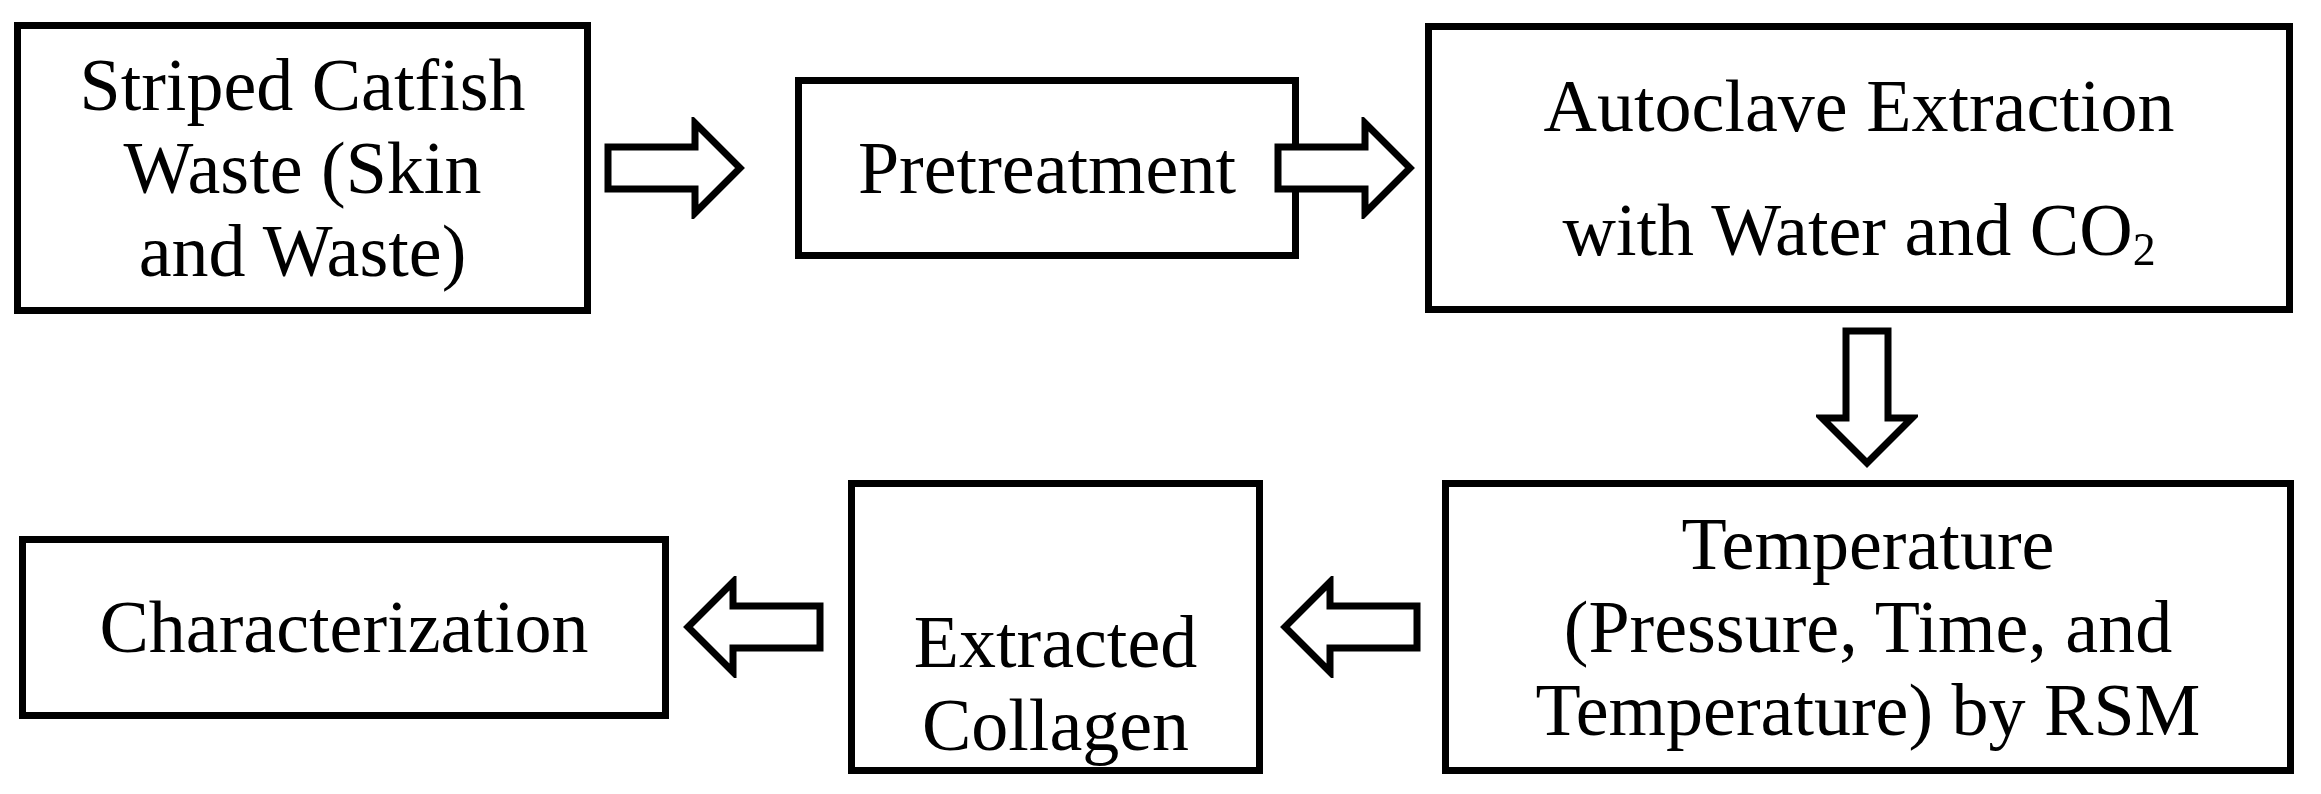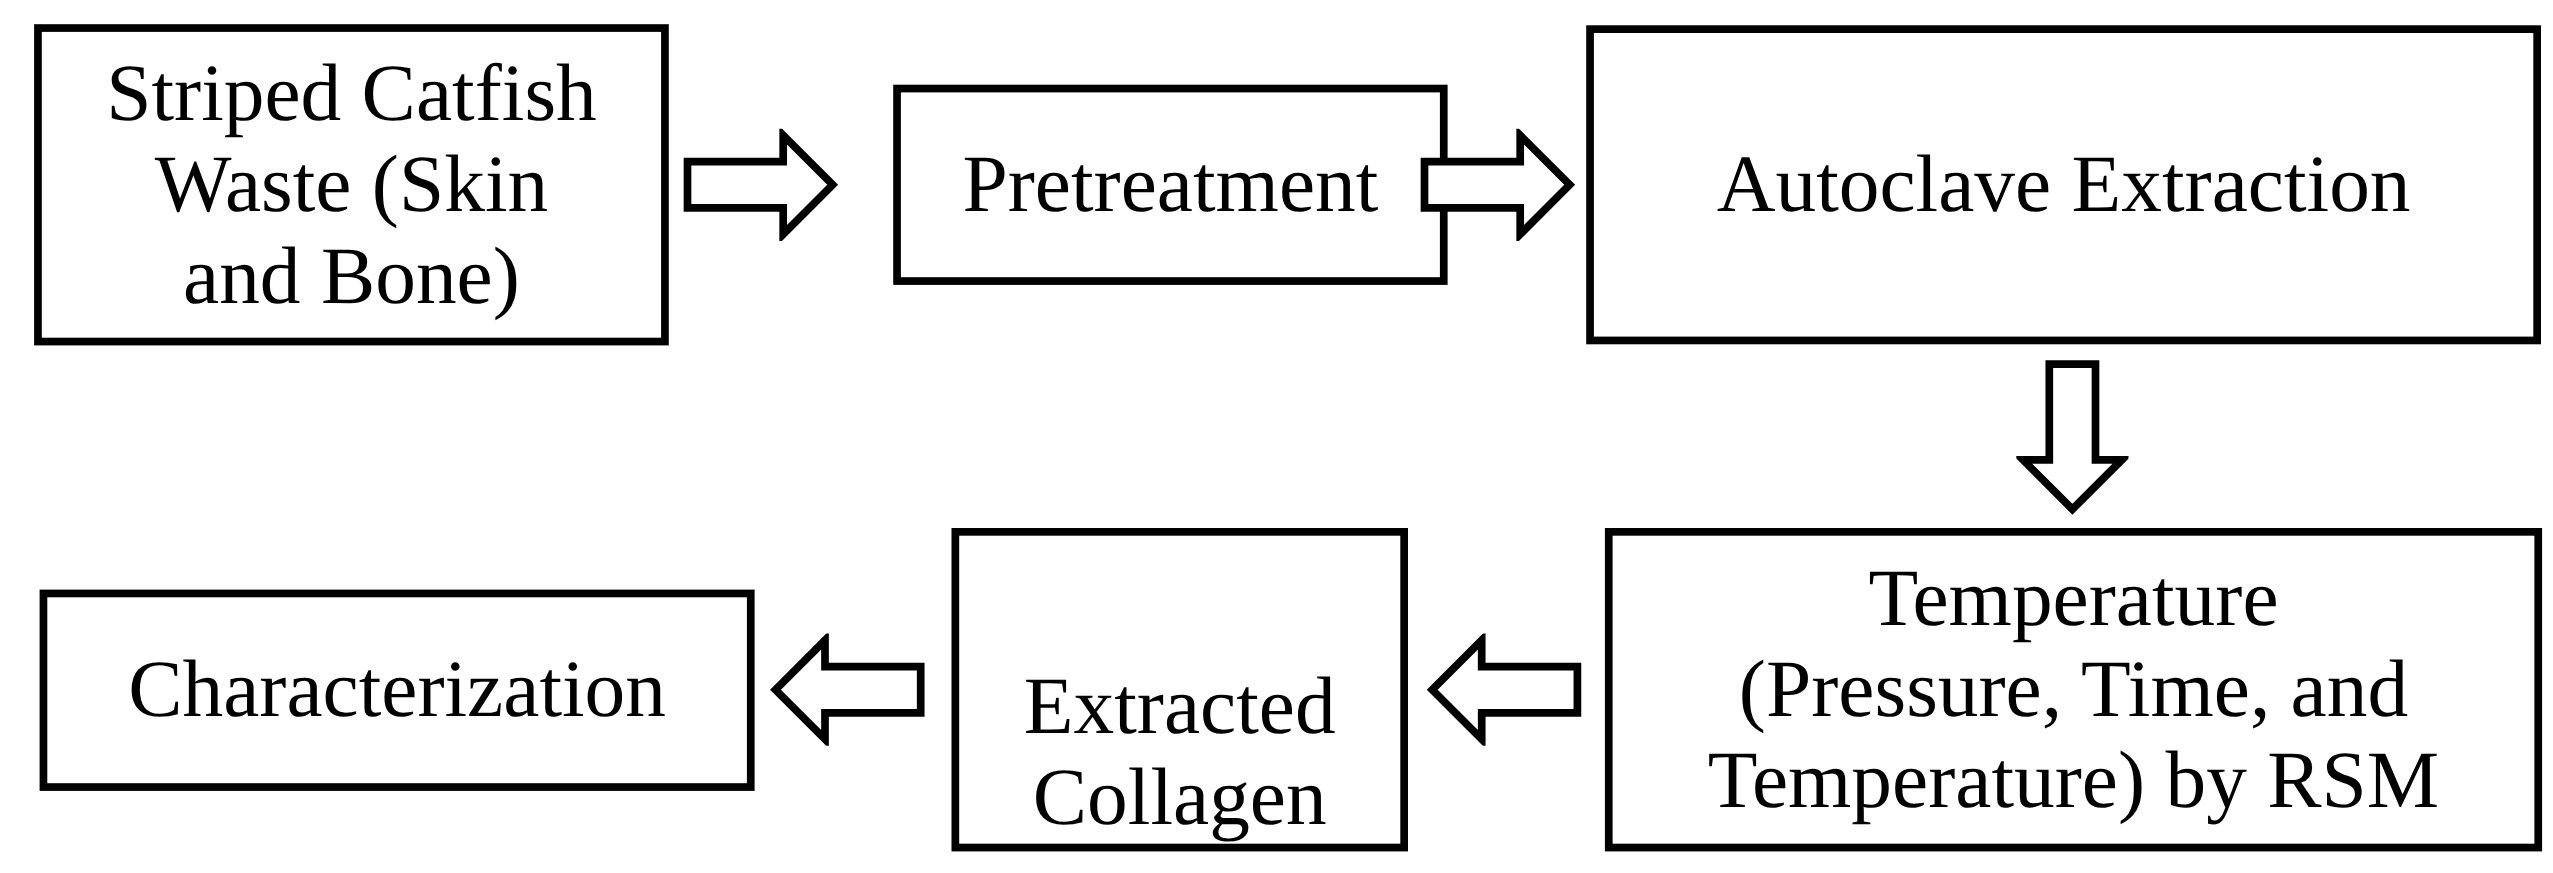--- a/index.html
+++ b/index.html
@@ -5,21 +5,21 @@
   html, body { margin: 0; padding: 0; }
   body {
     width: 2321px; height: 794px;
     background: #ffffff;
     font-family: "Liberation Serif", "DejaVu Serif", serif;
     position: relative;
     overflow: hidden;
   }
   #flowchart {
     position: absolute; left: 0; top: 0;
-    width: 1966px; height: 794px; margin-left: 17px;
+    width: 1966px; height: 794px;
   }
   .box {
     position: absolute;
     box-sizing: border-box;
     border: 7px solid var(--stroke, #000000);
     background: #ffffff;
     color: var(--text, #000000);
     display: flex;
     flex-direction: column;
     align-items: center;
@@ -58,37 +58,38 @@
   #arrow-4    { left: 682px;  top: 576px; }
 </style>
 </head>
 <body style="background: rgb(255, 255, 255);">
 
 <div id="flowchart">
 
   <div class="box" id="box-waste">
     <span class="line">Striped Catfish</span>
     <span class="line">Waste (Skin</span>
-    <span class="line">and Bone)</span>
+    <span class="line">and Waste)</span>
   </div>
 
   <svg class="arrow" id="arrow-1" width="144" height="102" viewBox="0 0 144 102">
     <polygon points="6,30 93,30 93,6 138,51 93,96 93,72 6,72"></polygon>
   </svg>
 
   <div class="box" id="box-pretreatment">
     <span class="line">Pretreatment</span>
   </div>
 
   <svg class="arrow" id="arrow-2" width="144" height="102" viewBox="0 0 144 102">
     <polygon points="6,30 93,30 93,6 138,51 93,96 93,72 6,72"></polygon>
   </svg>
 
   <div class="box" id="box-autoclave">
     <span class="line">Autoclave Extraction</span>
+    <span class="line"><span>with Water and CO</span><span class="sub2">2</span></span>
   </div>
 
   <svg class="arrow" id="arrow-down" width="102" height="144" viewBox="0 0 102 144">
     <polygon points="30,6 72,6 72,93 96,93 51,138 6,93 30,93"></polygon>
   </svg>
 
   <div class="box" id="box-optimization">
     <span class="line">Temperature</span>
     <span class="line">(Pressure, Time, and</span>
     <span class="line">Temperature) by RSM</span>

